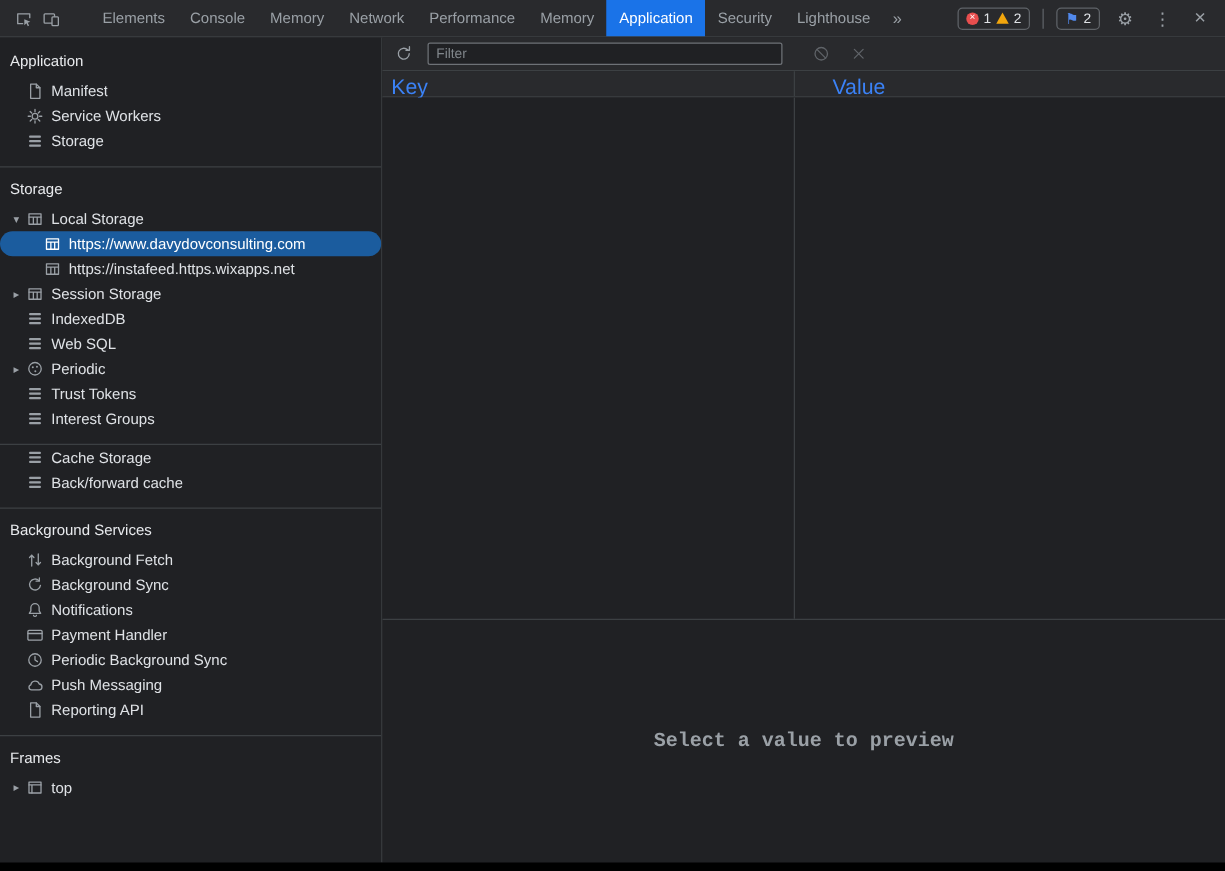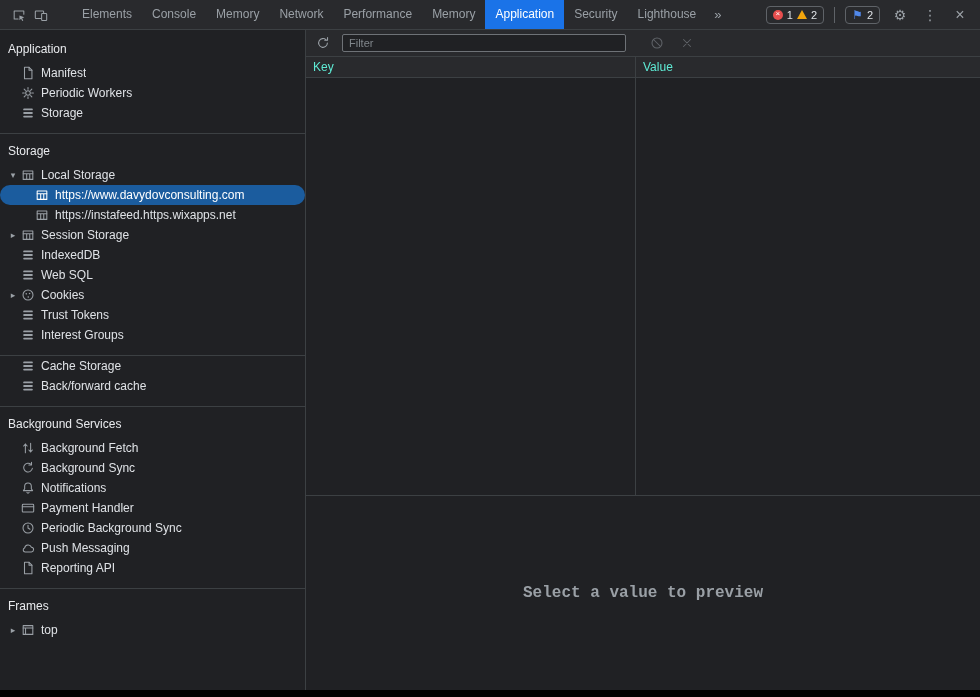--- a/index.html
+++ b/index.html
@@ -50,21 +50,21 @@
   
   .main { position:absolute; top:30px; left:306px; right:0; bottom:7px; display:flex;
     flex-direction:column; background:var(--bg); }
   .m-toolbar { height:27px; flex:none; display:flex; align-items:center; gap:8px; padding:0 6px;
     background:var(--toolbar); border-bottom:1px solid var(--border); }
   .filter { width:284px; height:18px; background:var(--bg); border:1px solid #6e7277; border-radius:2px;
     color:#e8eaed; font-family:inherit; font-size:11px; padding:0 6px; outline:none; }
   .filter::placeholder { color:#80868b; }
   .ml { margin-left:12px; }
   .grid-head { height:21px; flex:none; display:flex; background:var(--toolbar);
-    border-bottom:1px solid var(--border); font-size:12px; color:#5eead4; }
+    border-bottom:1px solid var(--border); font-size:17px; color:#3b82f6;gap:23px; }
   .col { padding:3px 7px; }
   .col.key { width:330px; flex:none; border-right:1px solid var(--border); }
   .col.val { flex:1; }
   .grid-body { flex:1; position:relative; background:var(--bg); border-bottom:1px solid var(--border); }
   .vline { position:absolute; left:329px; top:0; bottom:0; width:1px; background:var(--border); cursor:col-resize; }
   .preview { height:194px; flex:none; display:flex; align-items:center; justify-content:center;font-family:Liberation Mono, monospace; }
   .preview-msg { color:#9aa0a6; font-size:16px; font-weight:600; }
   .bottom-strip { position:absolute; left:0; right:0; bottom:0; height:7px; background:#000; }
 </style>
 </head>
@@ -129,21 +129,21 @@
           <span class="label">Manifest</span>
         </div>
         <div class="item">
           <span class="arrow"></span>
           <span class="icon">
             <svg width="14" height="14" viewBox="0 0 16 16" fill="none" stroke="currentColor" stroke-width="1.2" stroke-linecap="round" stroke-linejoin="round">
               <circle cx="8" cy="8" r="2.6"></circle>
               <path d="M8 1.8v2M8 12.2v2M1.8 8h2M12.2 8h2M3.6 3.6l1.4 1.4M11 11l1.4 1.4M12.4 3.6L11 5M5 11l-1.4 1.4"></path>
             </svg>
           </span>
-          <span class="label">Periodic Workers</span>
+          <span class="label">Service Workers</span>
         </div>
         <div class="item">
           <span class="arrow"></span>
           <span class="icon">
             <svg width="14" height="14" viewBox="0 0 16 16" fill="none" stroke="currentColor" stroke-width="1.2" stroke-linecap="round" stroke-linejoin="round">
               <g fill="currentColor" stroke="none">
                 <rect x="2.5" y="2.8" width="11" height="2.1" rx="1"></rect>
                 <rect x="2.5" y="6.9" width="11" height="2.1" rx="1"></rect>
                 <rect x="2.5" y="11" width="11" height="2.1" rx="1"></rect>
               </g>
@@ -226,21 +226,21 @@
           <span class="icon">
             <svg width="14" height="14" viewBox="0 0 16 16" fill="none" stroke="currentColor" stroke-width="1.2" stroke-linecap="round" stroke-linejoin="round">
               <circle cx="8" cy="8" r="5.7"></circle>
               <g fill="currentColor" stroke="none">
                 <circle cx="6" cy="6.7" r="0.9"></circle>
                 <circle cx="9.8" cy="6.2" r="0.9"></circle>
                 <circle cx="8.3" cy="10.2" r="0.9"></circle>
               </g>
             </svg>
           </span>
-          <span class="label">Cookies</span>
+          <span class="label">Periodic</span>
         </div>
         <div class="item">
           <span class="arrow"></span>
           <span class="icon">
             <svg width="14" height="14" viewBox="0 0 16 16" fill="none" stroke="currentColor" stroke-width="1.2" stroke-linecap="round" stroke-linejoin="round">
               <g fill="currentColor" stroke="none">
                 <rect x="2.5" y="2.8" width="11" height="2.1" rx="1"></rect>
                 <rect x="2.5" y="6.9" width="11" height="2.1" rx="1"></rect>
                 <rect x="2.5" y="11" width="11" height="2.1" rx="1"></rect>
               </g>

